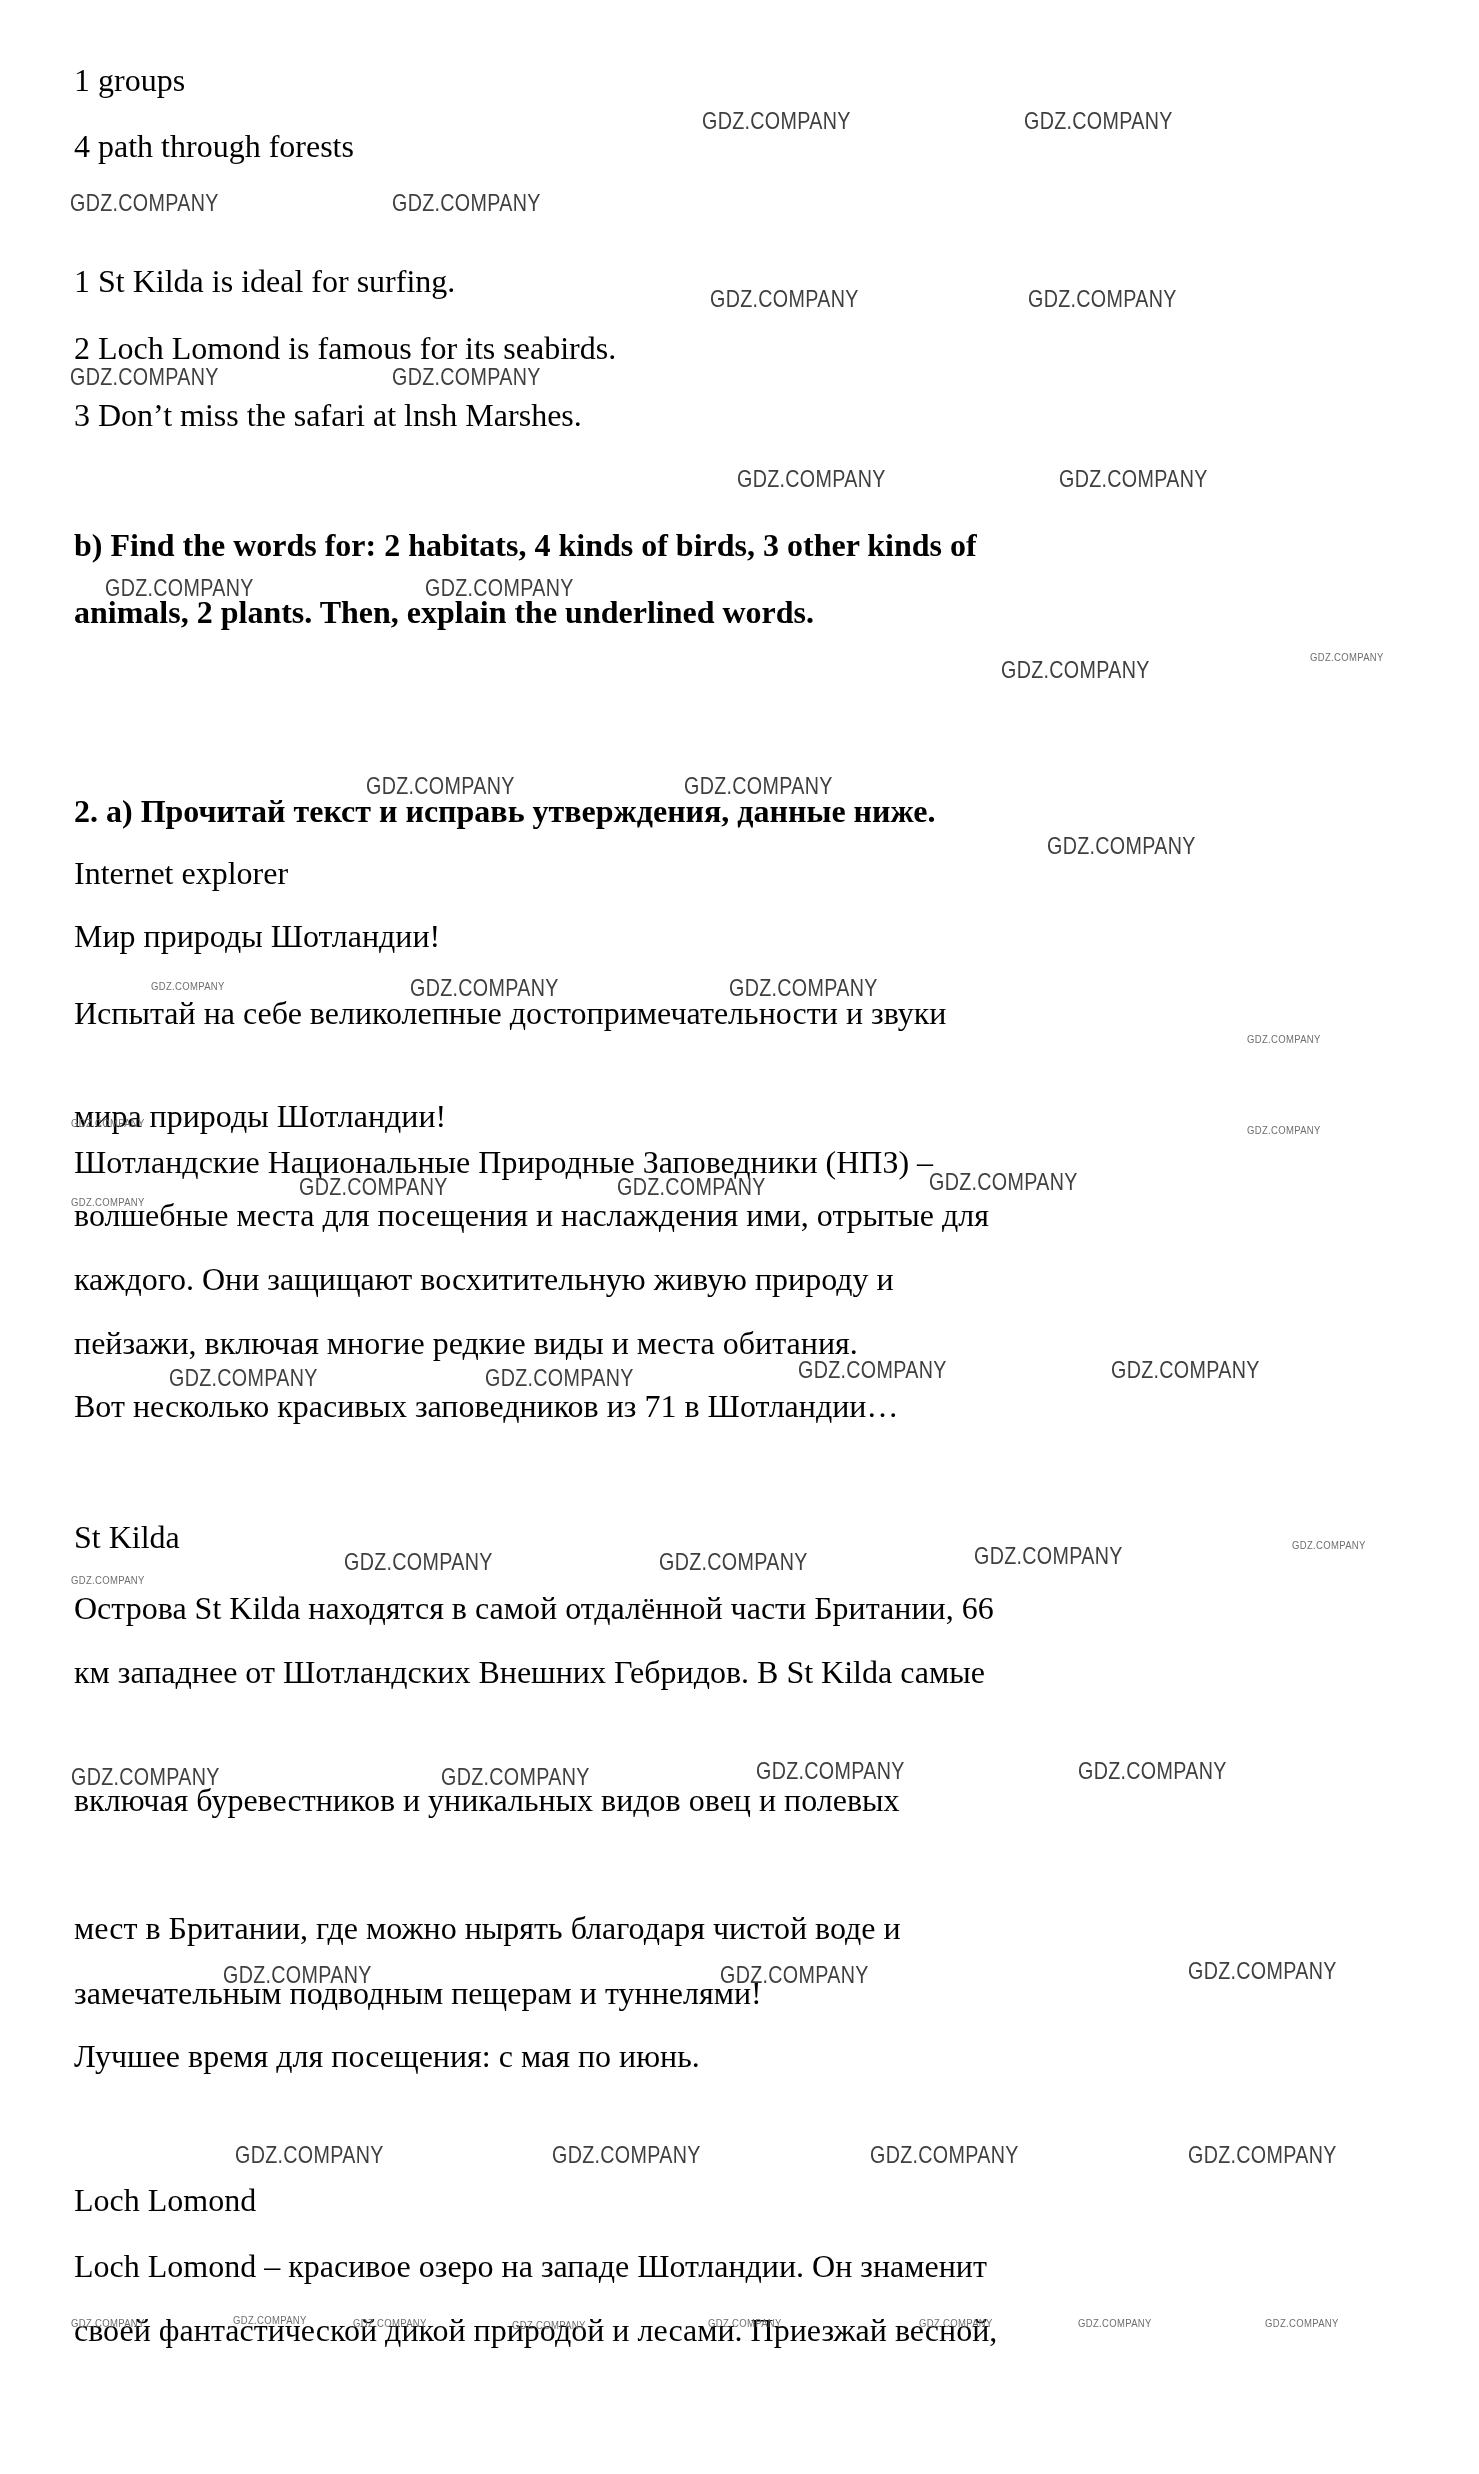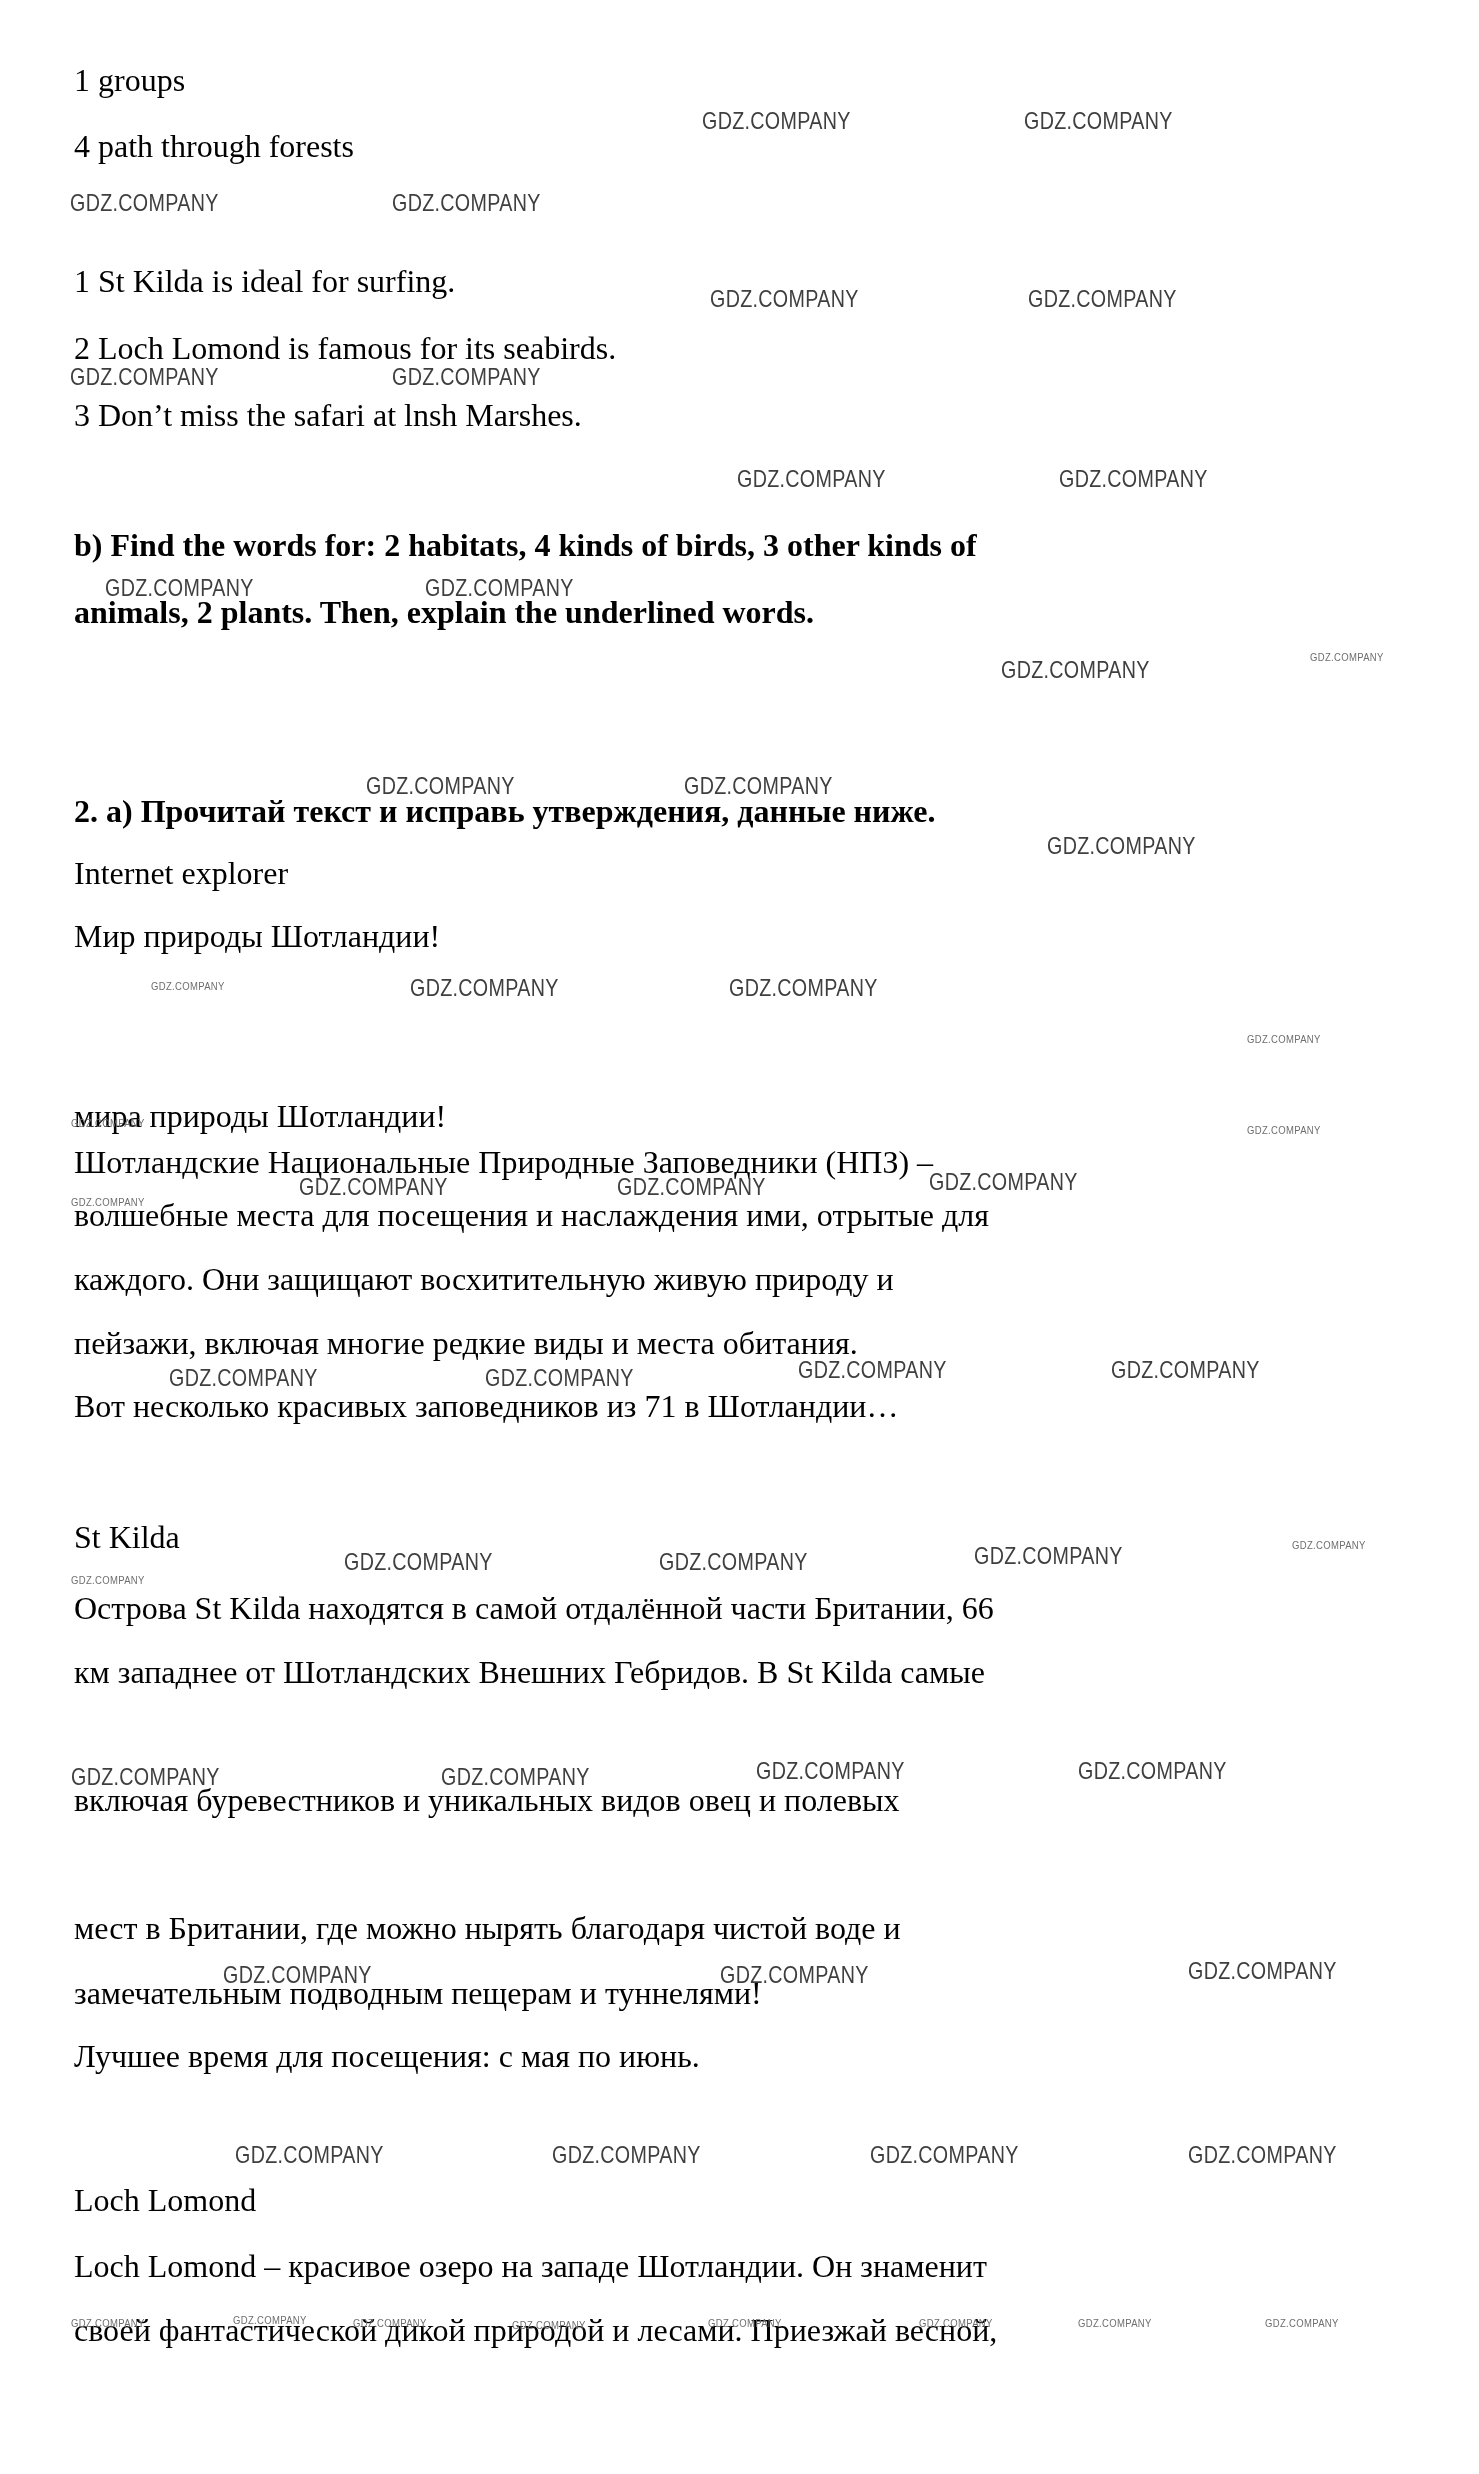--- a/index.html
+++ b/index.html
@@ -51,20 +51,21 @@
     <div class="line" style="top: 64px;">1 groups</div>
     <div class="line" style="top: 130px;">4 path through forests</div>
     <div class="line" style="top: 265px;">1 St Kilda is ideal for surfing.</div>
     <div class="line" style="top: 332px;">2 Loch Lomond is famous for its seabirds.</div>
     <div class="line" style="top: 399px;">3 Don’t miss the safari at lnsh Marshes.</div>
     <div class="line bold" style="top: 529px;">b) Find the words for: 2 habitats, 4 kinds of birds, 3 other kinds of</div>
     <div class="line bold" style="top: 596px;">animals, 2 plants. Then, explain the underlined words.</div>
     <div class="line bold" style="top: 795px; text-align: right;">2. a) Прочитай текст и исправь утверждения, данные ниже.</div>
     <div class="line" style="top: 857px;">Internet explorer</div>
     <div class="line" style="top: 920px;">Мир природы Шотландии!</div>
+    <div class="line" style="top: 997px;">Испытай на себе великолепные достопримечательности и звуки</div>
     <div class="line" style="top: 1100px;">мира природы Шотландии!</div>
     <div class="line" style="top: 1126px; margin-top: 20px;">Шотландские Национальные Природные Заповедники (НПЗ) –</div>
     <div class="line" style="top: 1199px;">волшебные места для посещения и наслаждения ими, отрытые для</div>
     <div class="line" style="top: 1263px; font-family: Liberation Serif, serif;">каждого. Они защищают восхитительную живую природу и</div>
     <div class="line" style="top: 1327px;">пейзажи, включая многие редкие виды и места обитания.</div>
     <div class="line" style="top: 1390px;">Вот несколько красивых заповедников из 71 в Шотландии…</div>
     <div class="line" style="top: 1521px;">St Kilda</div>
     <div class="line" style="top: 1592px;">Острова St Kilda находятся в самой отдалённой части Британии, 66</div>
     <div class="line" style="top: 1656px;">км западнее от Шотландских Внешних Гебридов. В St Kilda самые</div>
     <div class="line" style="top: 1784px;">включая буревестников и уникальных видов овец и полевых</div>

